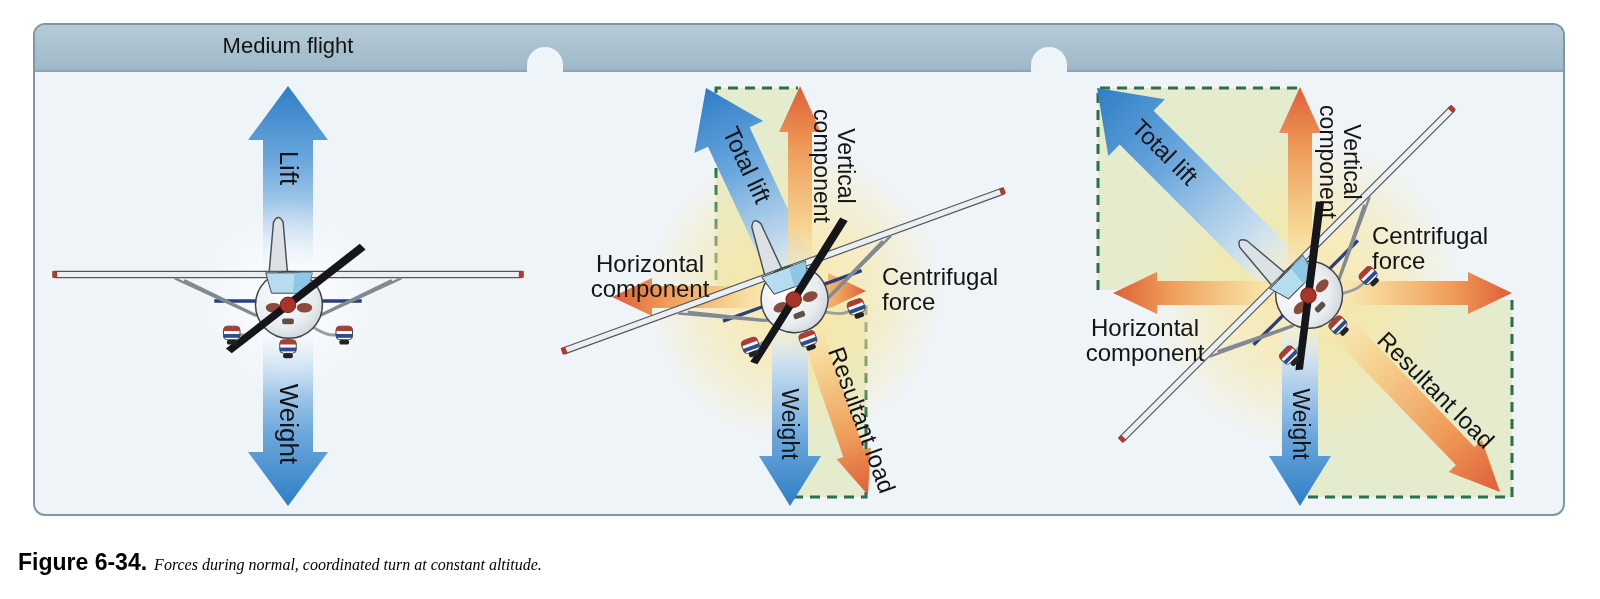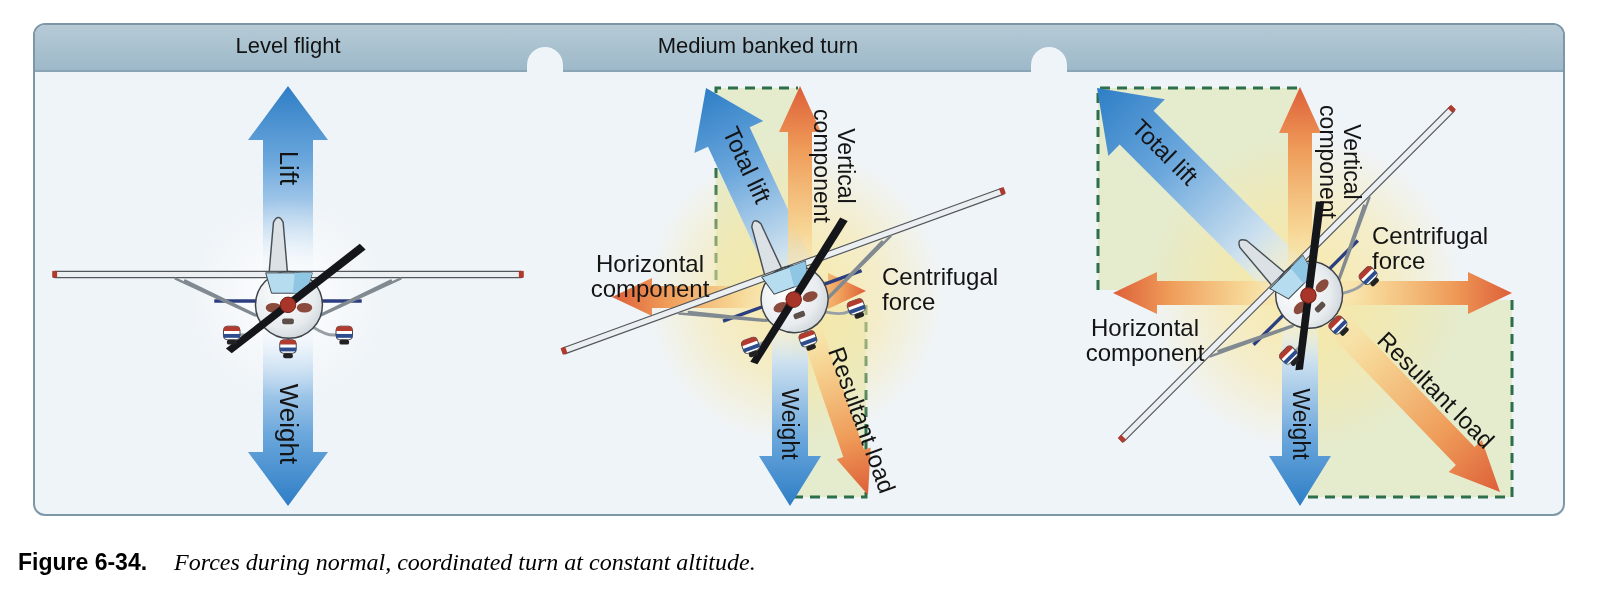--- a/index.html
+++ b/index.html
@@ -16,21 +16,21 @@
   .n2{left:996px;}
   .title{position:absolute;top:46px;transform:translate(-50%,-50%);font-size:22px;
          font-weight:500;color:#131313;white-space:nowrap;}
   svg.art{position:absolute;left:0;top:0;pointer-events:none;}
   .lbl{position:absolute;color:#141414;font-size:24px;line-height:1.05;white-space:nowrap;
        transform-origin:center;}
   .c{text-align:center;}
   .l{text-align:left;}
   .caption{position:absolute;left:18px;top:549px;font-size:23px;color:#000;}
   .cap-label{font-weight:bold;font-family:"Liberation Sans",sans-serif;}
-  .cap-text{font-style:italic;font-family:"Liberation Serif",serif;font-size:24px;margin-left:27px;}
+  .cap-text{font-style:italic;font-family:"Liberation Serif",serif;font-size:16px;margin-left:7px;}
 </style>
 </head>
 <body>
 
 <div class="stage">
 
   <div class="frame">
     <div class="frame-header">
       <div class="notch n1"></div>
       <div class="notch n2"></div>
@@ -162,22 +162,21 @@
       <g transform="translate(1300,506) rotate(180)">
         <path d="M0,0 L31,50 L18,50 L18,200 L-18,200 L-18,50 L-31,50 Z" fill="url(#gB)"></path>
       </g>
       <g transform="translate(1500,492) rotate(136)">
         <path d="M0,0 L23,50 L13,50 L13,272 L-13,272 L-13,50 L-23,50 Z" fill="url(#gO)"></path>
       </g>
       <use href="#plane" transform="translate(1305,292) rotate(-45) scale(0.97)"></use>
     </g>
   </svg>
 
-  <div class="title" style="left:288px">Level flight</div>
-  <div class="title" style="left:758px">Medium banked turn</div>
+  <div class="title" style="left:288px">Medium flight</div>
 
   <div class="lbl" style="left:288px;top:168px;font-size:26px;transform:translate(-50%,-50%) rotate(90deg)">Lift</div>
   <div class="lbl" style="left:288px;top:424px;font-size:26px;transform:translate(-50%,-50%) rotate(90deg)">Weight</div>
 
   <div class="lbl" style="left:747px;top:165px;transform:translate(-50%,-50%) rotate(65deg)">Total lift</div>
   <div class="lbl c" style="left:834px;top:166px;font-size:23px;transform:translate(-50%,-50%) rotate(90deg)"><span>Vertical</span><br><span>component</span></div>
   <div class="lbl c" style="left:650px;top:276px;transform:translate(-50%,-50%)"><span>Horizontal</span><br><span>component</span></div>
   <div class="lbl l" style="left:882px;top:289px;transform:translate(0,-50%)"><span>Centrifugal</span><br><span>force</span></div>
   <div class="lbl" style="left:790px;top:424px;font-size:23px;transform:translate(-50%,-50%) rotate(90deg)">Weight</div>
   <div class="lbl" style="left:862px;top:420px;transform:translate(-50%,-50%) rotate(70deg)">Resultant load</div>

